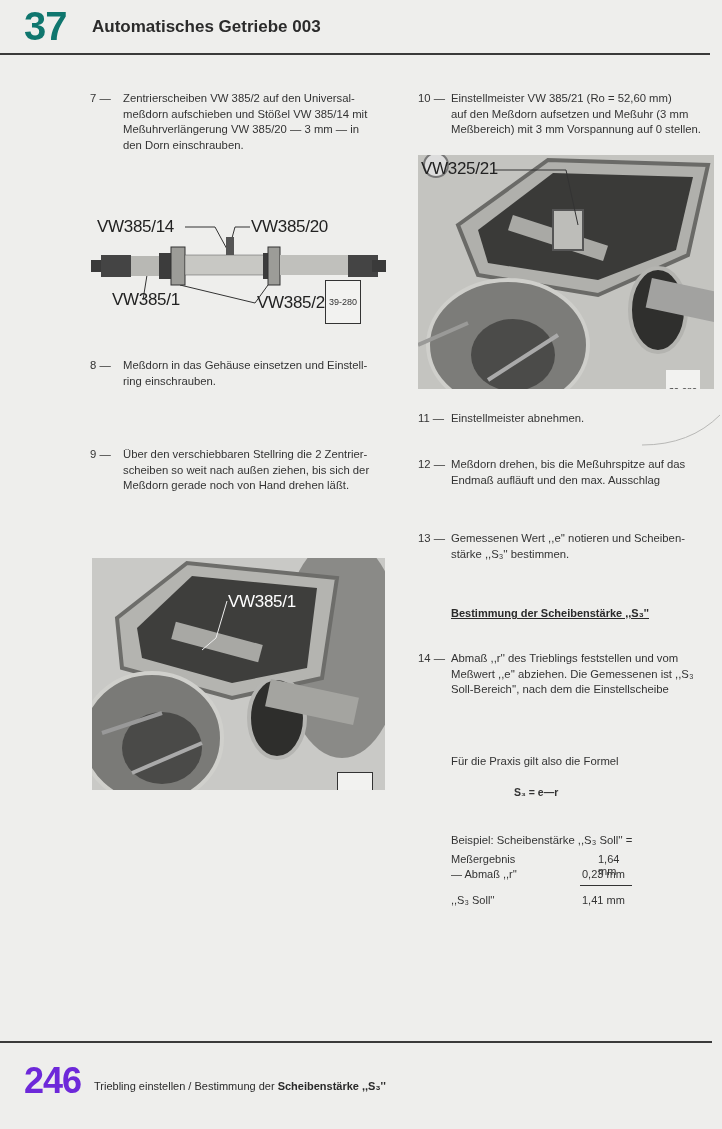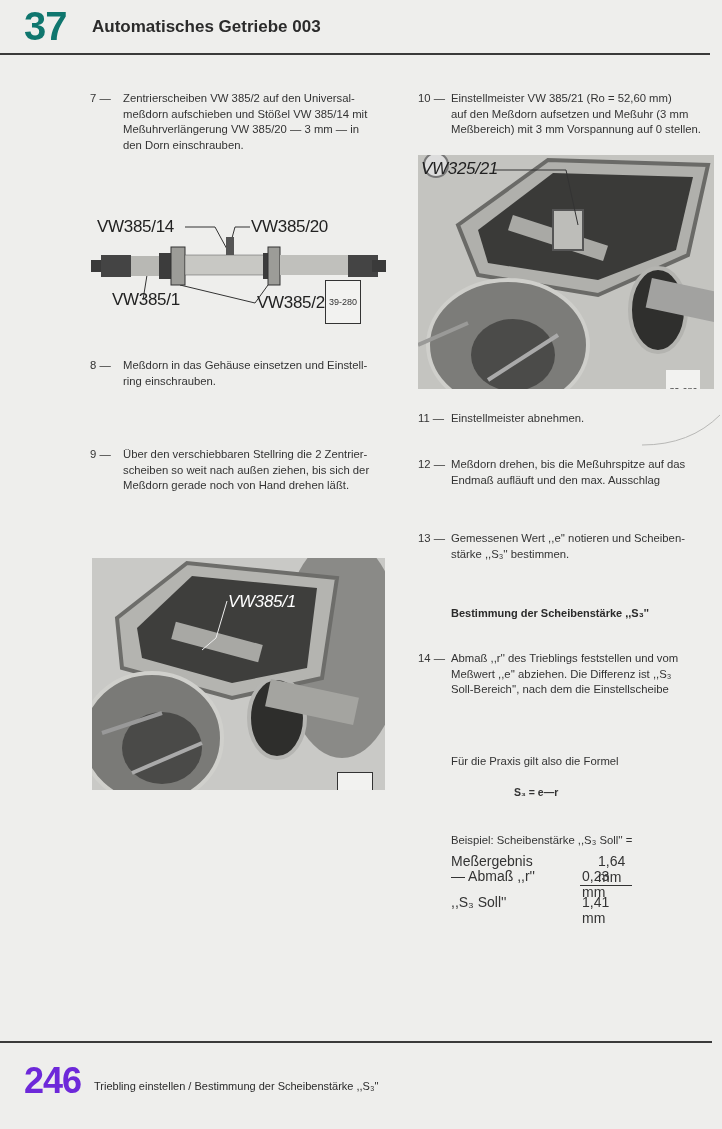--- a/index.html
+++ b/index.html
@@ -9,28 +9,28 @@
     font-family: "Liberation Sans", sans-serif;
     color: #2a2a2a;
   }
   .abs { position: absolute; }
   .chapter-num { left: 24px; top: 4px; font-size: 40px; font-weight: bold; color: #0f766e; letter-spacing: -1px; }
   .chapter-title { left: 92px; top: 17px; font-size: 17px; font-weight: bold; color: #2b2b2b; }
   .rule { height: 2px; background: #3a3a3a; }
   .step { font-size: 11.3px; line-height: 15.5px; color: #333; }
   .step .num { position: absolute; left: 0; top: 0; white-space: nowrap; }
   .step .txt { position: absolute; top: 0; }
-  .heading { font-size: 11px; font-weight: bold; color: #2a2a2a; }
-  .photo { background: #ec4899; overflow: hidden; font-style: italic; }
+  .heading { font-size: 11px; font-weight: bold; color: #2a2a2a; text-decoration: underline; }
+  .photo { background: #ec4899; overflow: hidden; }
   .label { font-size: 17px; color: #222; white-space: nowrap; letter-spacing: -0.3px; }
   .fig-no { font-size: 9px; border: 1px solid #333; padding: 16px 3px; background: #f2f2f0; color: #333; }
-  .calc-row { font-size: 14px; color: #333; }
+  .calc-row { font-size: 11px; color: #333; }
   .page-num { left: 24px; top: 1060px; font-size: 36px; font-weight: bold; color: #6d28d9; letter-spacing: -1px; }
   .footer-title { left: 94px; top: 1080px; font-size: 11px; color: #2a2a2a; }
-  .footer-title .b { font-weight: normal; }
+  .footer-title .b { font-weight: bold; }
 </style>
 </head>
 <body>
 
 <div class="abs chapter-num">37</div>
 <div class="abs chapter-title">Automatisches Getriebe 003</div>
 <div class="abs rule" style="left:0;top:53px;width:710px;"></div>
 
 <div class="abs step" style="left:90px;top:91px;width:310px;height:64px;">
   <span class="num">7 —</span>
@@ -161,21 +161,21 @@
     <div>stärke ,,S₃'' bestimmen.</div>
   </div>
 </div>
 
 <div class="abs heading" style="left:451px;top:607px;">Bestimmung der Scheibenstärke ,,S₃''</div>
 
 <div class="abs step" style="left:418px;top:651px;width:304px;height:64px;">
   <span class="num">14 —</span>
   <div class="txt" style="left:33px;">
     <div>Abmaß ,,r'' des Trieblings feststellen und vom</div>
-    <div>Meßwert ,,e'' abziehen. Die Differenz ist ,,S₃</div>
+    <div>Meßwert ,,e'' abziehen. Die Gemessenen ist ,,S₃</div>
     <div>Soll-Bereich'', nach dem die Einstellscheibe</div>
   </div>
 </div>
 
 <div class="abs step" style="left:451px;top:754px;">Für die Praxis gilt also die Formel</div>
 <div class="abs step" style="left:514px;top:785px;font-weight:bold;font-size:10.5px;">S₃ = e—r</div>
 
 <div class="abs step" style="left:451px;top:833px;">Beispiel: Scheibenstärke ,,S₃ Soll'' =</div>
 <div class="abs calc-row" style="left:451px;top:853px;width:180px;height:15px;">
   <span class="abs" style="left:0;top:0;">Meßergebnis</span>

